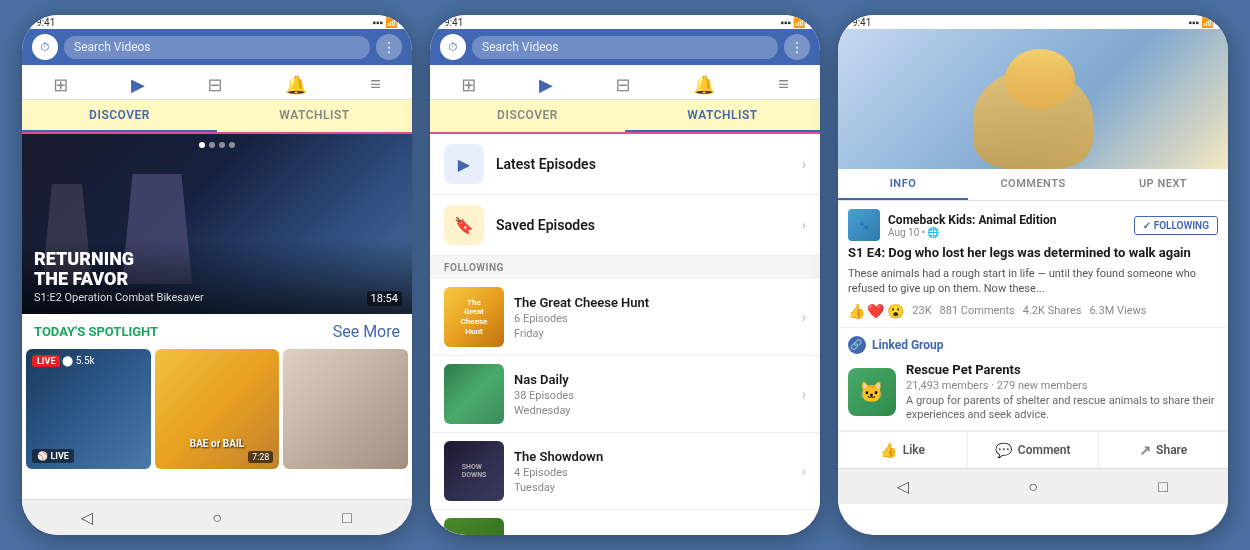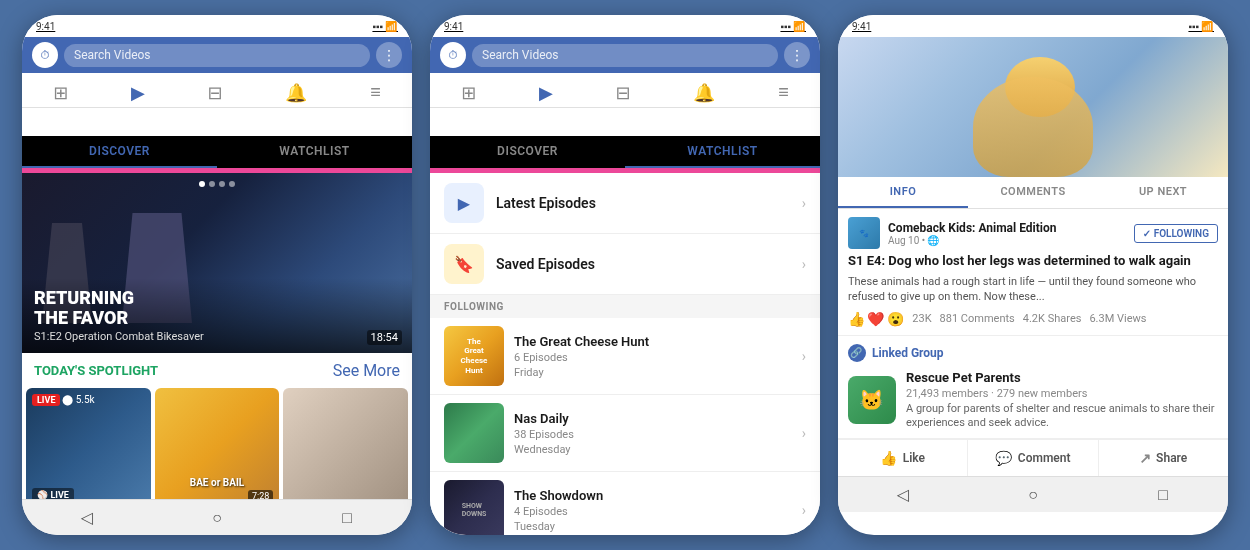--- a/index.html
+++ b/index.html
@@ -21,28 +21,27 @@
       height: 520px;
       background: #fff;
       border-radius: 36px;
       overflow: hidden;
       display: flex;
       flex-direction: column;
       box-shadow: 0 4px 24px rgba(0,0,0,0.35);
       position: relative;
     }
     .phone-status-bar {
-      height: 22px;
+      height: 14px;
       background: #fff;
       display: flex;
       align-items: center;
       justify-content: space-between;
       padding: 0 14px;
       flex-shrink: 0;
-      text-decoration: underline;
     }
     .phone-status-bar span { font-size: 10px; color: #333; }
 
     
     .search-bar {
       background: #4267b2;
       display: flex;
       align-items: center;
       padding: 5px 10px;
       gap: 6px;
@@ -94,24 +93,23 @@
       flex-direction: column;
       align-items: center;
       color: #888;
       font-size: 18px;
     }
     .nav-icon-item.active { color: #4267b2; }
 
     
     .tab-bar {
       display: flex;
-      border-bottom: 5px solid #ec4899;
-      flex-shrink: 0;
-      background: #000000;
-      margin-top: 28px;
+      border-bottom: 2px solid #ec4899;
+      flex-shrink: 0;
+      background: #fef9c3;
     }
     .tab-item {
       flex: 1;
       text-align: center;
       padding: 8px 0;
       font-size: 12px;
       font-weight: 600;
       color: #888;
       letter-spacing: 0.5px;
     }

